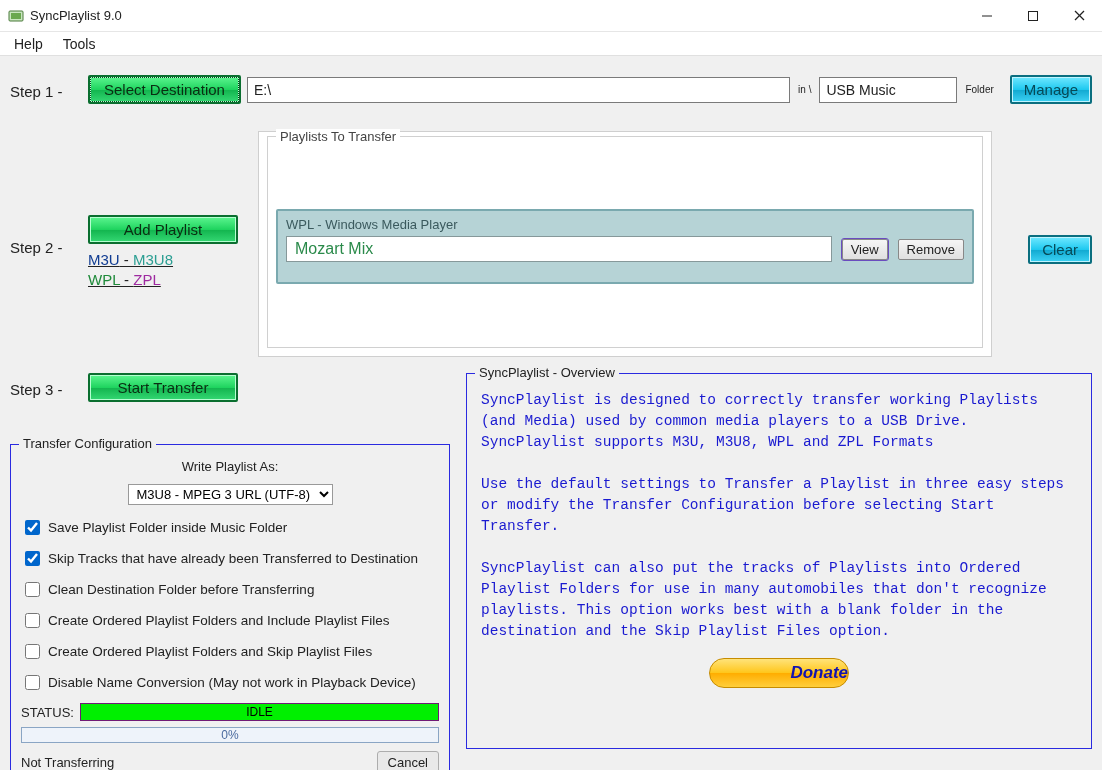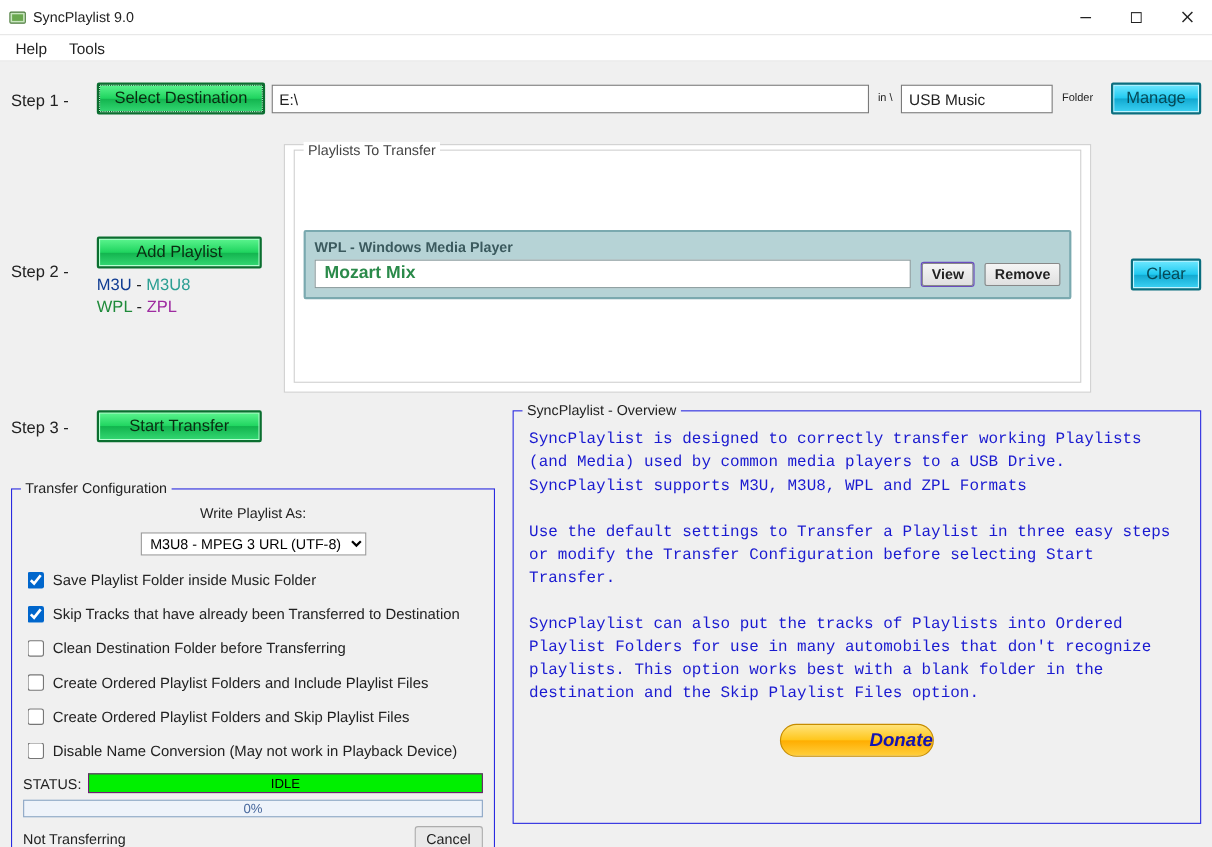--- a/index.html
+++ b/index.html
@@ -112,20 +112,21 @@
     height: 26px;
     border: 1px solid #7a7a7a;
     background: #fff;
     padding: 2px 6px;
     font-size: 14px;
     display:flex; align-items:center;
   }
   
   .step2left {
     width: 170px;
+    text-decoration: underline;
   }
   .fmtlist {
     font-family: "Segoe UI", sans-serif;
     font-size: 15px;
     line-height: 20px;
     margin-top: 6px;
   }
   .fmt-m3u { color: #103c92; }
   .fmt-m3u8 { color: #2a9e92; }
   .fmt-wpl { color: #1f8a3a; }
@@ -150,23 +151,22 @@
     background: #fff;
     padding: 0 4px;
     font-size: 13px;
     color: #444;
   }
   .wplbox {
     position: absolute;
     left: 8px; right: 8px; top: 72px;
     border: 2px solid #7aa9af;
     background: #b6d3d6;
-    padding: 6px 8px 8px 8px;
+    padding: 6px 8px 20px 8px;
     border-radius: 2px;
-    font-weight: bold;
   }
   .wplbox .wpltitle {
     font-size: 13px;
     color: #3b5a5e;
     margin-bottom: 4px;
   }
   .wplrow {
     display: flex; align-items: center; gap: 10px;
   }
   .wplinput {

